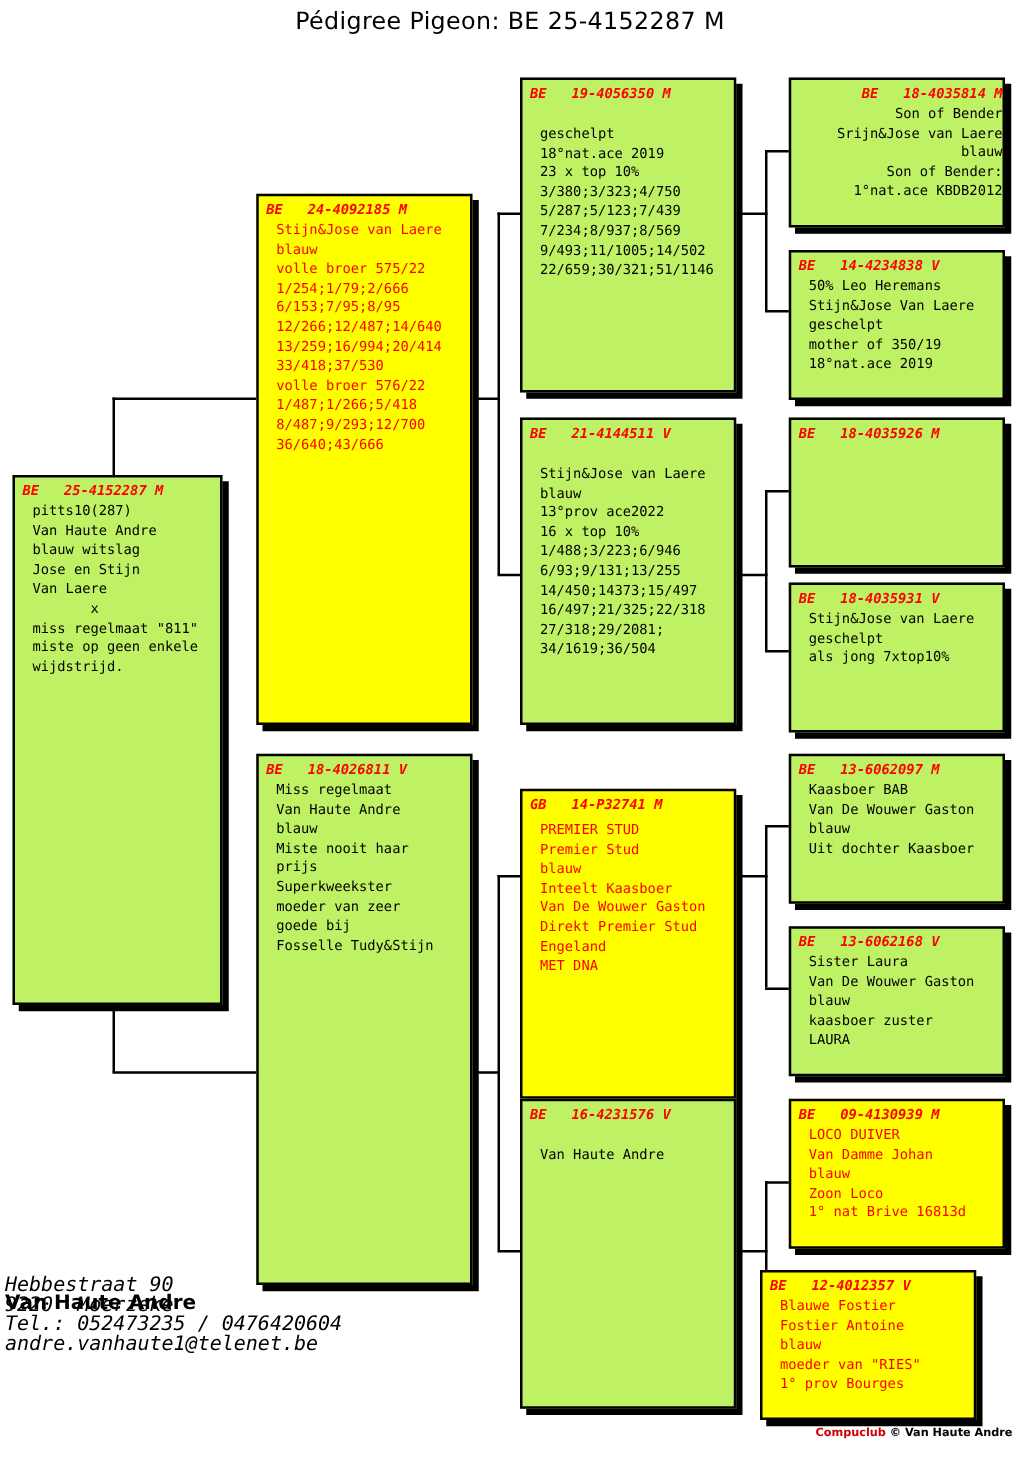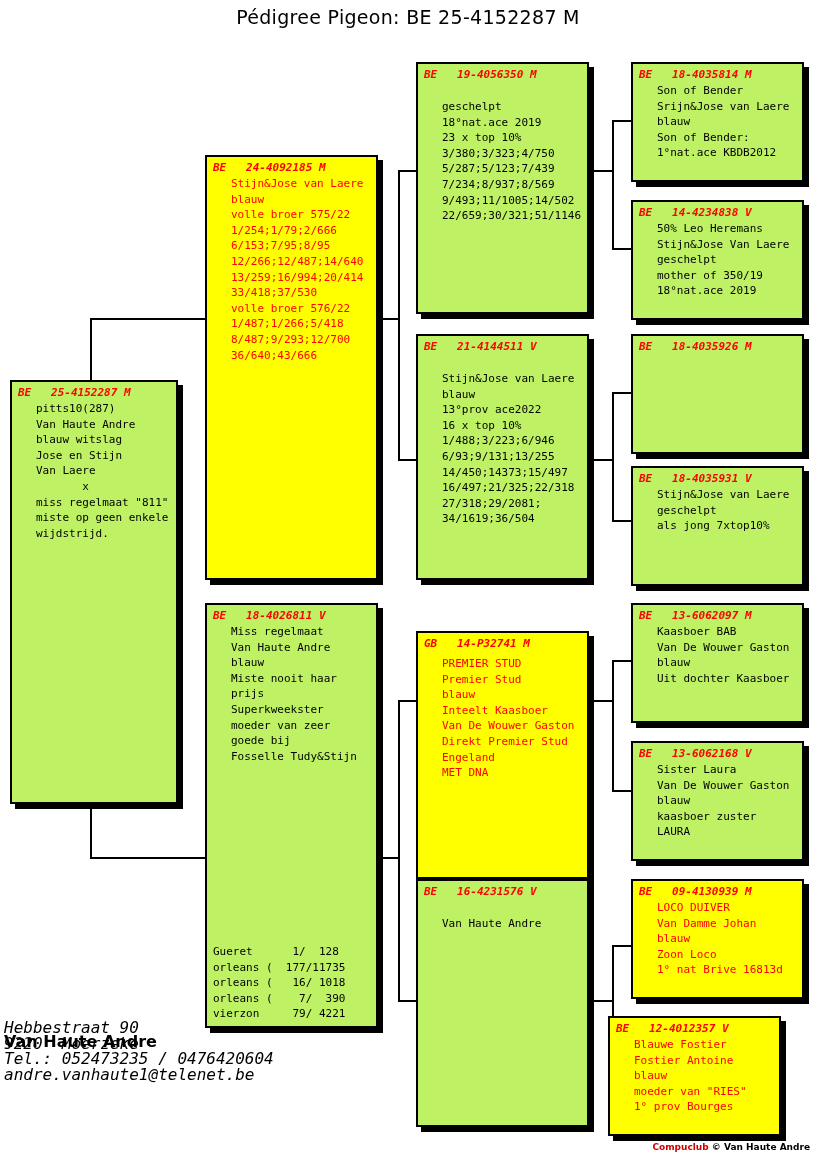--- a/index.html
+++ b/index.html
@@ -27,21 +27,21 @@
   .box.yellow{background:#ffff00;}
   .box .hdr{
     font-size:11px;font-weight:bold;color:#ff0000;
     font-style:italic;
     padding:4px 0 2px 6px;
     white-space:pre;
     line-height:13px;
   }
   .box .body{
     font-size:11px;line-height:15.6px;
-    padding:0 0 0 24px;
+    padding:0 0 0 14px;
     white-space:pre;
   }
   .box .body.red{color:#ff0000;}
   .box .foot{
     position:absolute;left:0;bottom:4px;
     font-size:11px;line-height:15.6px;
     padding-left:6px;white-space:pre;
   }
   
   .ln{position:absolute;background:#000;}
@@ -137,25 +137,20 @@
   <div class="hdr">BE   18-4026811 V</div>
   <div class="body">Miss regelmaat
 Van Haute Andre
 blauw
 Miste nooit haar
 prijs
 Superkweekster
 moeder van zeer
 goede bij
 Fosselle Tudy&amp;Stijn</div>
-  <div class="foot">Gueret      1/  128
-orleans (  177/11735
-orleans (   16/ 1018
-orleans (    7/  390
-vierzon     79/ 4221</div>
 </div>
 
 <div class="box" style="left:416px;top:62px;width:173px;height:252px;">
   <div class="hdr">BE   19-4056350 M</div>
   <div class="body" style="padding-top:16px;">geschelpt
 18°nat.ace 2019
 23 x top 10%
 3/380;3/323;4/750
 5/287;5/123;7/439
 7/234;8/937;8/569
@@ -187,21 +182,21 @@
 Direkt Premier Stud
 Engeland
 MET DNA</div>
 </div>
 
 <div class="box" style="left:416px;top:879px;width:173px;height:248px;">
   <div class="hdr">BE   16-4231576 V</div>
   <div class="body" style="padding-top:16px;">Van Haute Andre</div>
 </div>
 
-<div class="box" style="left:631px;top:62px;width:173px;height:120px;">
+<div class="box" style="left:631px;top:62px;width:173px;height:120px;text-align:right;">
   <div class="hdr">BE   18-4035814 M</div>
   <div class="body">Son of Bender
 Srijn&amp;Jose van Laere
 blauw
 Son of Bender:
 1°nat.ace KBDB2012</div>
 </div>
 
 <div class="box" style="left:631px;top:200px;width:173px;height:120px;">
   <div class="hdr">BE   14-4234838 V</div>

